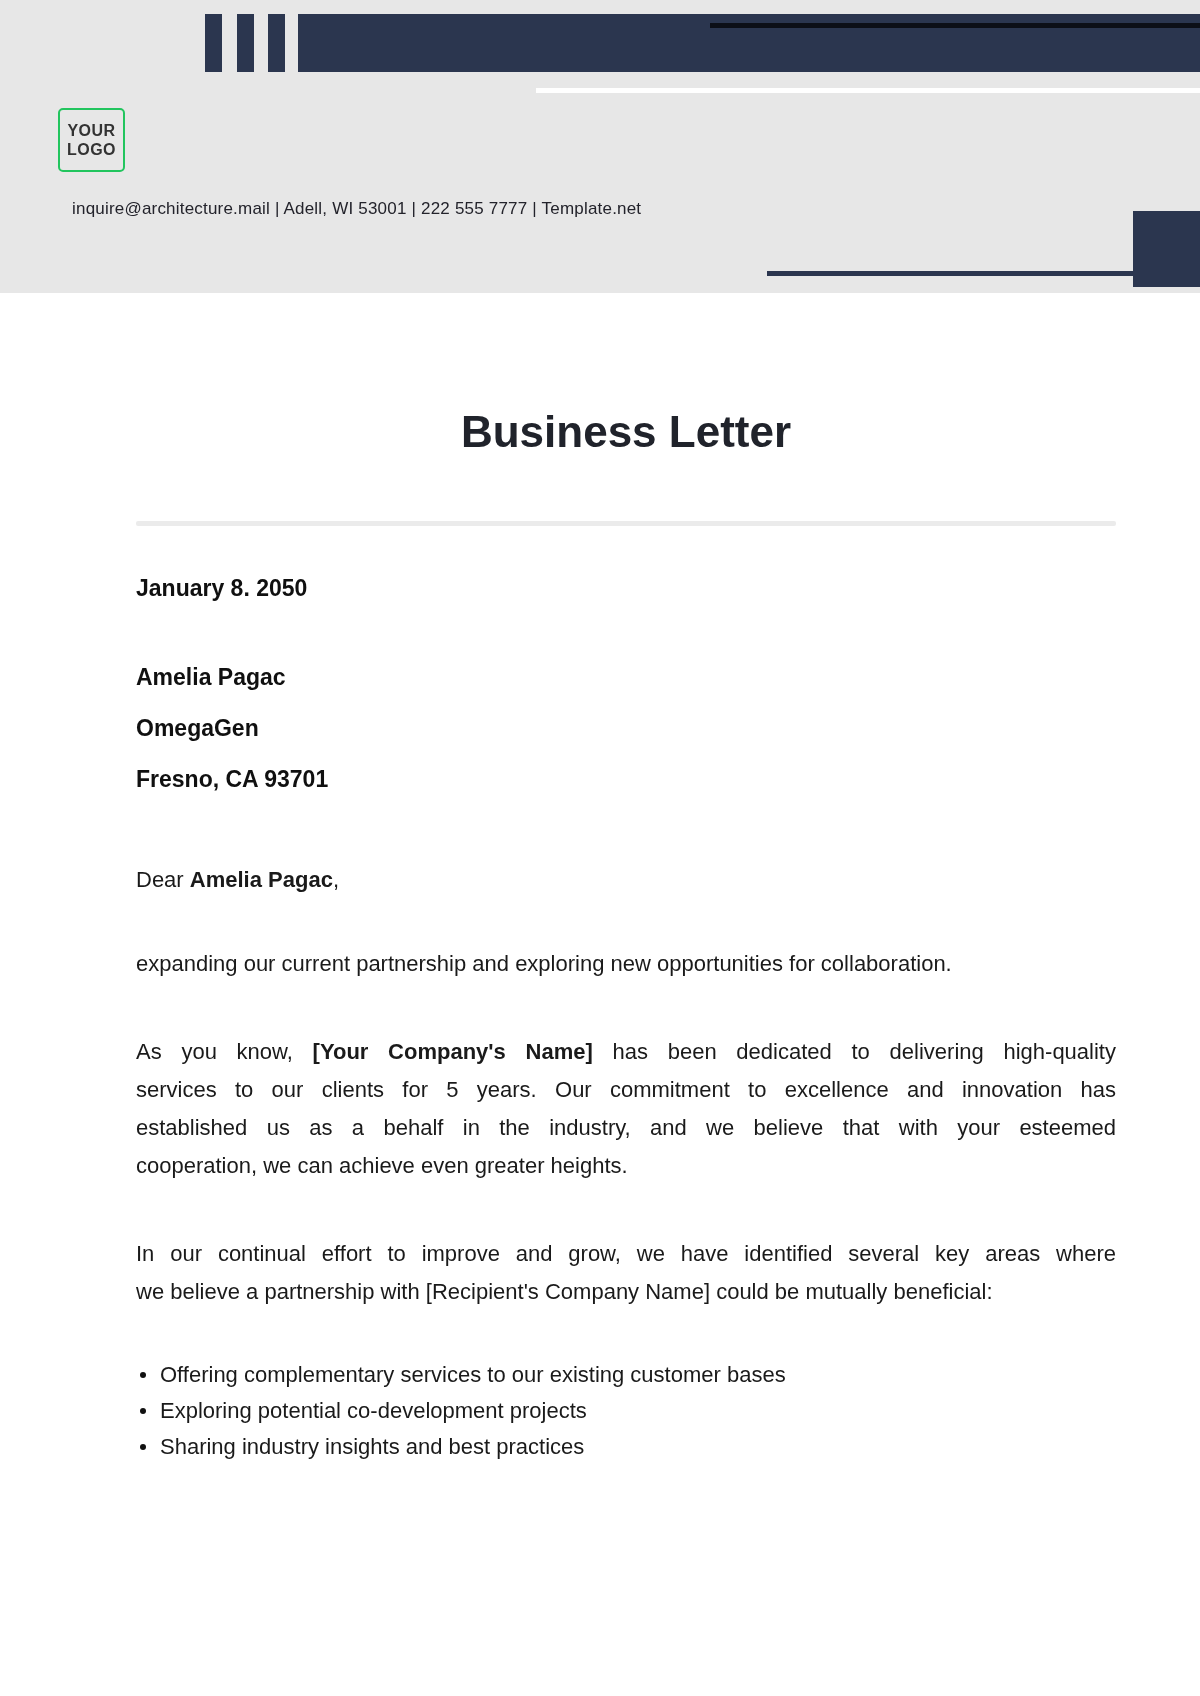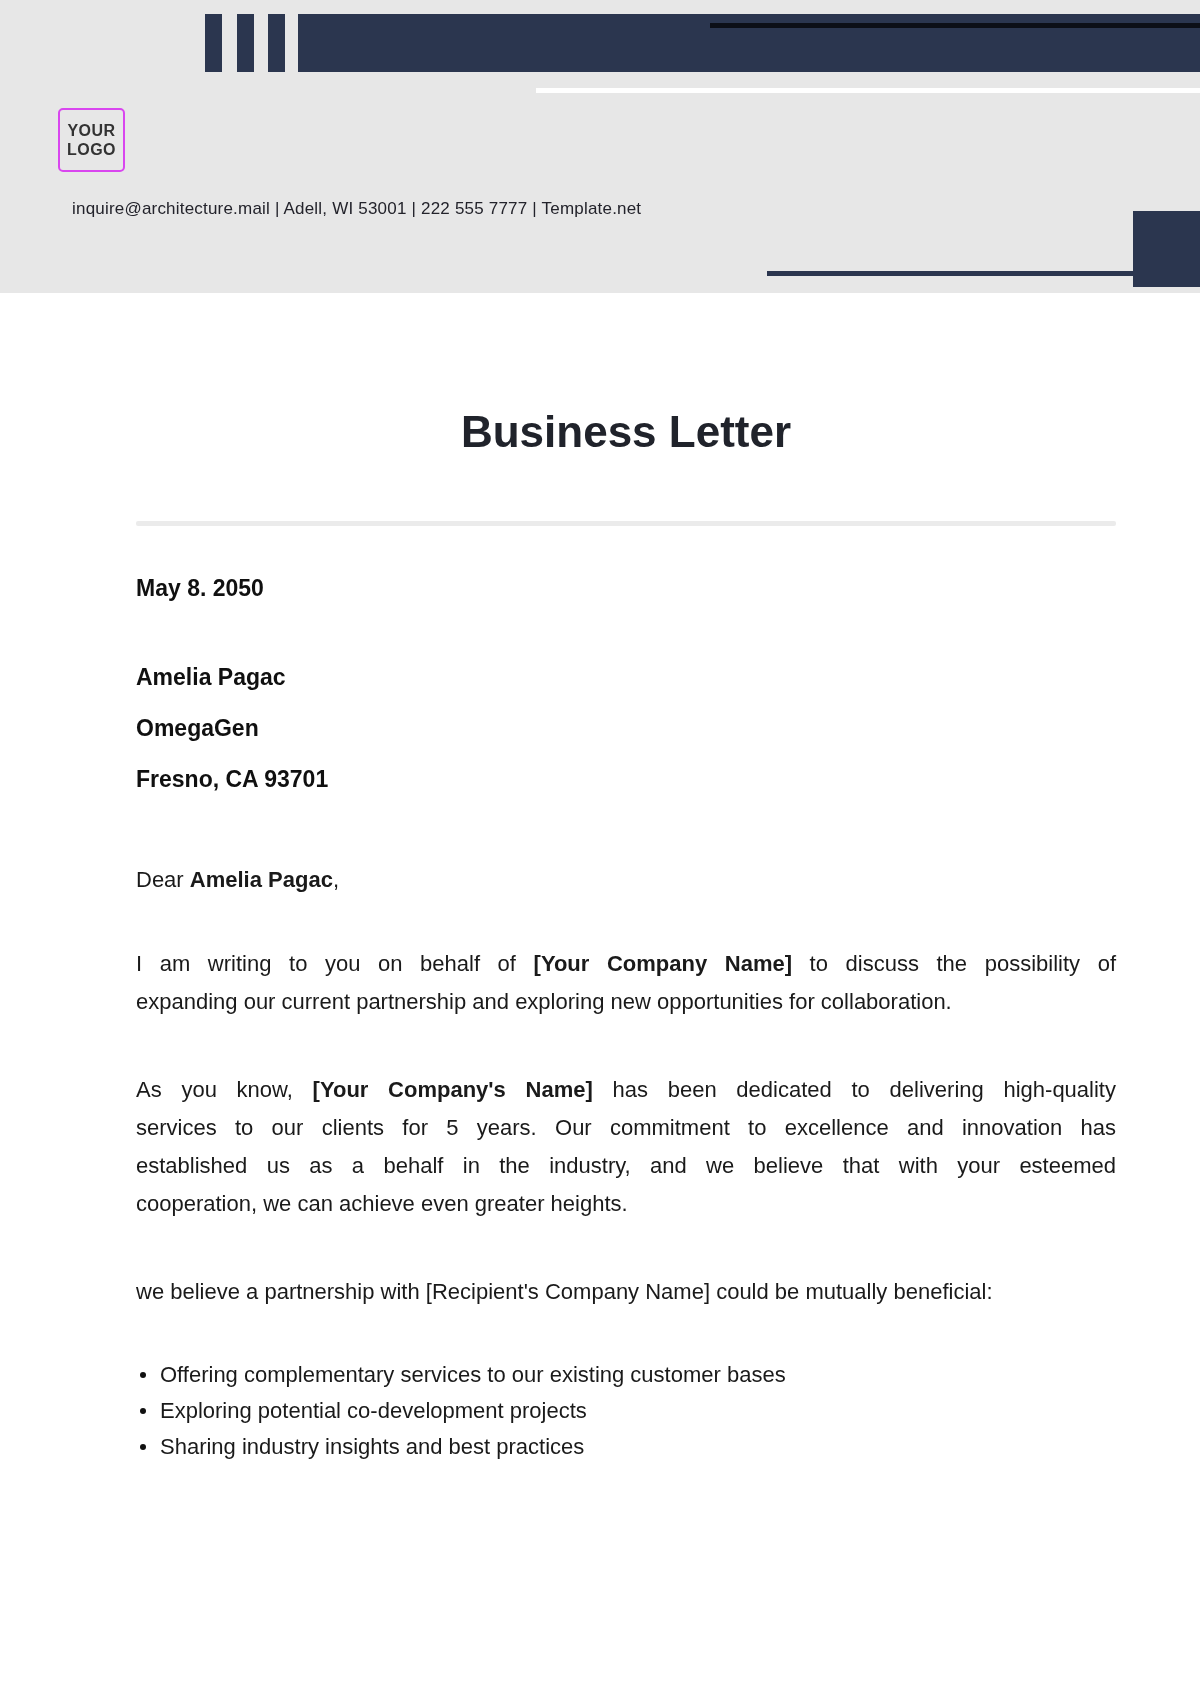--- a/index.html
+++ b/index.html
@@ -13,21 +13,21 @@
   
   .header{position:relative;width:1200px;height:293px;background:var(--header-bg);}
   .bar{position:absolute;background:var(--navy);}
   .bar-1{left:205px;top:14px;width:17px;height:58px;}
   .bar-2{left:237px;top:14px;width:17px;height:58px;}
   .bar-3{left:268px;top:14px;width:17px;height:58px;}
   .bar-wide{left:298px;top:14px;right:0;height:58px;}
   .black-line{position:absolute;left:710px;top:23px;right:0;height:5px;background:var(--near-black);}
   .white-line{position:absolute;left:536px;top:88px;right:0;height:5px;background:#ffffff;}
   .logo-box{position:absolute;left:58px;top:108px;width:67px;height:64px;
-    border:2px solid #d946ef;border-radius:5px;display:flex;flex-direction:column;
+    border:2px solid #22c55e;border-radius:5px;display:flex;flex-direction:column;
     align-items:center;justify-content:center;color:#333;font-size:16px;
     font-weight:600;letter-spacing:.5px;line-height:19px;}
   .contact{position:absolute;left:72px;top:199px;font-size:17px;color:#23232b;
     letter-spacing:.2px;}
   .corner-square{position:absolute;right:0;top:211px;width:67px;height:76px;background:var(--navy);}
   .footer-accent-line{position:absolute;left:767px;top:271px;width:366px;height:5px;background:var(--navy);}
 
   
   .content{width:1200px;padding:0 84px 0 136px;}
   .title{margin-top:114px;text-align:center;font-size:44px;line-height:50px;
@@ -61,39 +61,39 @@
     <span>LOGO</span>
   </div>
   <div class="contact">inquire@architecture.mail | Adell, WI 53001 | 222 555 7777 | Template.net</div>
   <div class="corner-square"></div>
   <div class="footer-accent-line"></div>
 </div>
 
 <div class="content">
   <div class="title">Business Letter</div>
   <div class="divider"></div>
-  <div class="date">May 8. 2050</div>
+  <div class="date">January 8. 2050</div>
   <div class="recipient" id="recipient">
       <div class="recipient-line">Amelia Pagac</div>
       <div class="recipient-line">OmegaGen</div>
       <div class="recipient-line">Fresno, CA 93701</div>
     </div>
   <div class="salutation" id="salutation"><span>Dear </span><span class="b">Amelia Pagac</span><span>,</span></div>
   <div id="paragraphs">
       <div class="paragraph">
-        <div class="para-line jline"><span>I am writing to you on behalf of </span><span class="b">[Your Company Name]</span><span> to discuss the possibility of</span></div>
         <div class="para-line"><span>expanding our current partnership and exploring new opportunities for collaboration.</span></div>
       </div>
       <div class="paragraph">
         <div class="para-line jline"><span>As you know, </span><span class="b">[Your Company's Name]</span><span> has been dedicated to delivering high-quality</span></div>
         <div class="para-line jline"><span>services to our clients for 5 years. Our commitment to excellence and innovation has</span></div>
         <div class="para-line jline"><span>established us as a behalf in the industry, and we believe that with your esteemed</span></div>
         <div class="para-line"><span>cooperation, we can achieve even greater heights.</span></div>
       </div>
       <div class="paragraph">
+        <div class="para-line jline"><span>In our continual effort to improve and grow, we have identified several key areas where</span></div>
         <div class="para-line"><span>we believe a partnership with [Recipient's Company Name] could be mutually beneficial:</span></div>
       </div>
     </div>
   <div class="bullets" id="bullets">
       <div class="bullet-row"><span class="bullet-dot"></span><span>Offering complementary services to our existing customer bases</span></div>
       <div class="bullet-row"><span class="bullet-dot"></span><span>Exploring potential co-development projects</span></div>
       <div class="bullet-row"><span class="bullet-dot"></span><span>Sharing industry insights and best practices</span></div>
     </div>
 </div>
 

